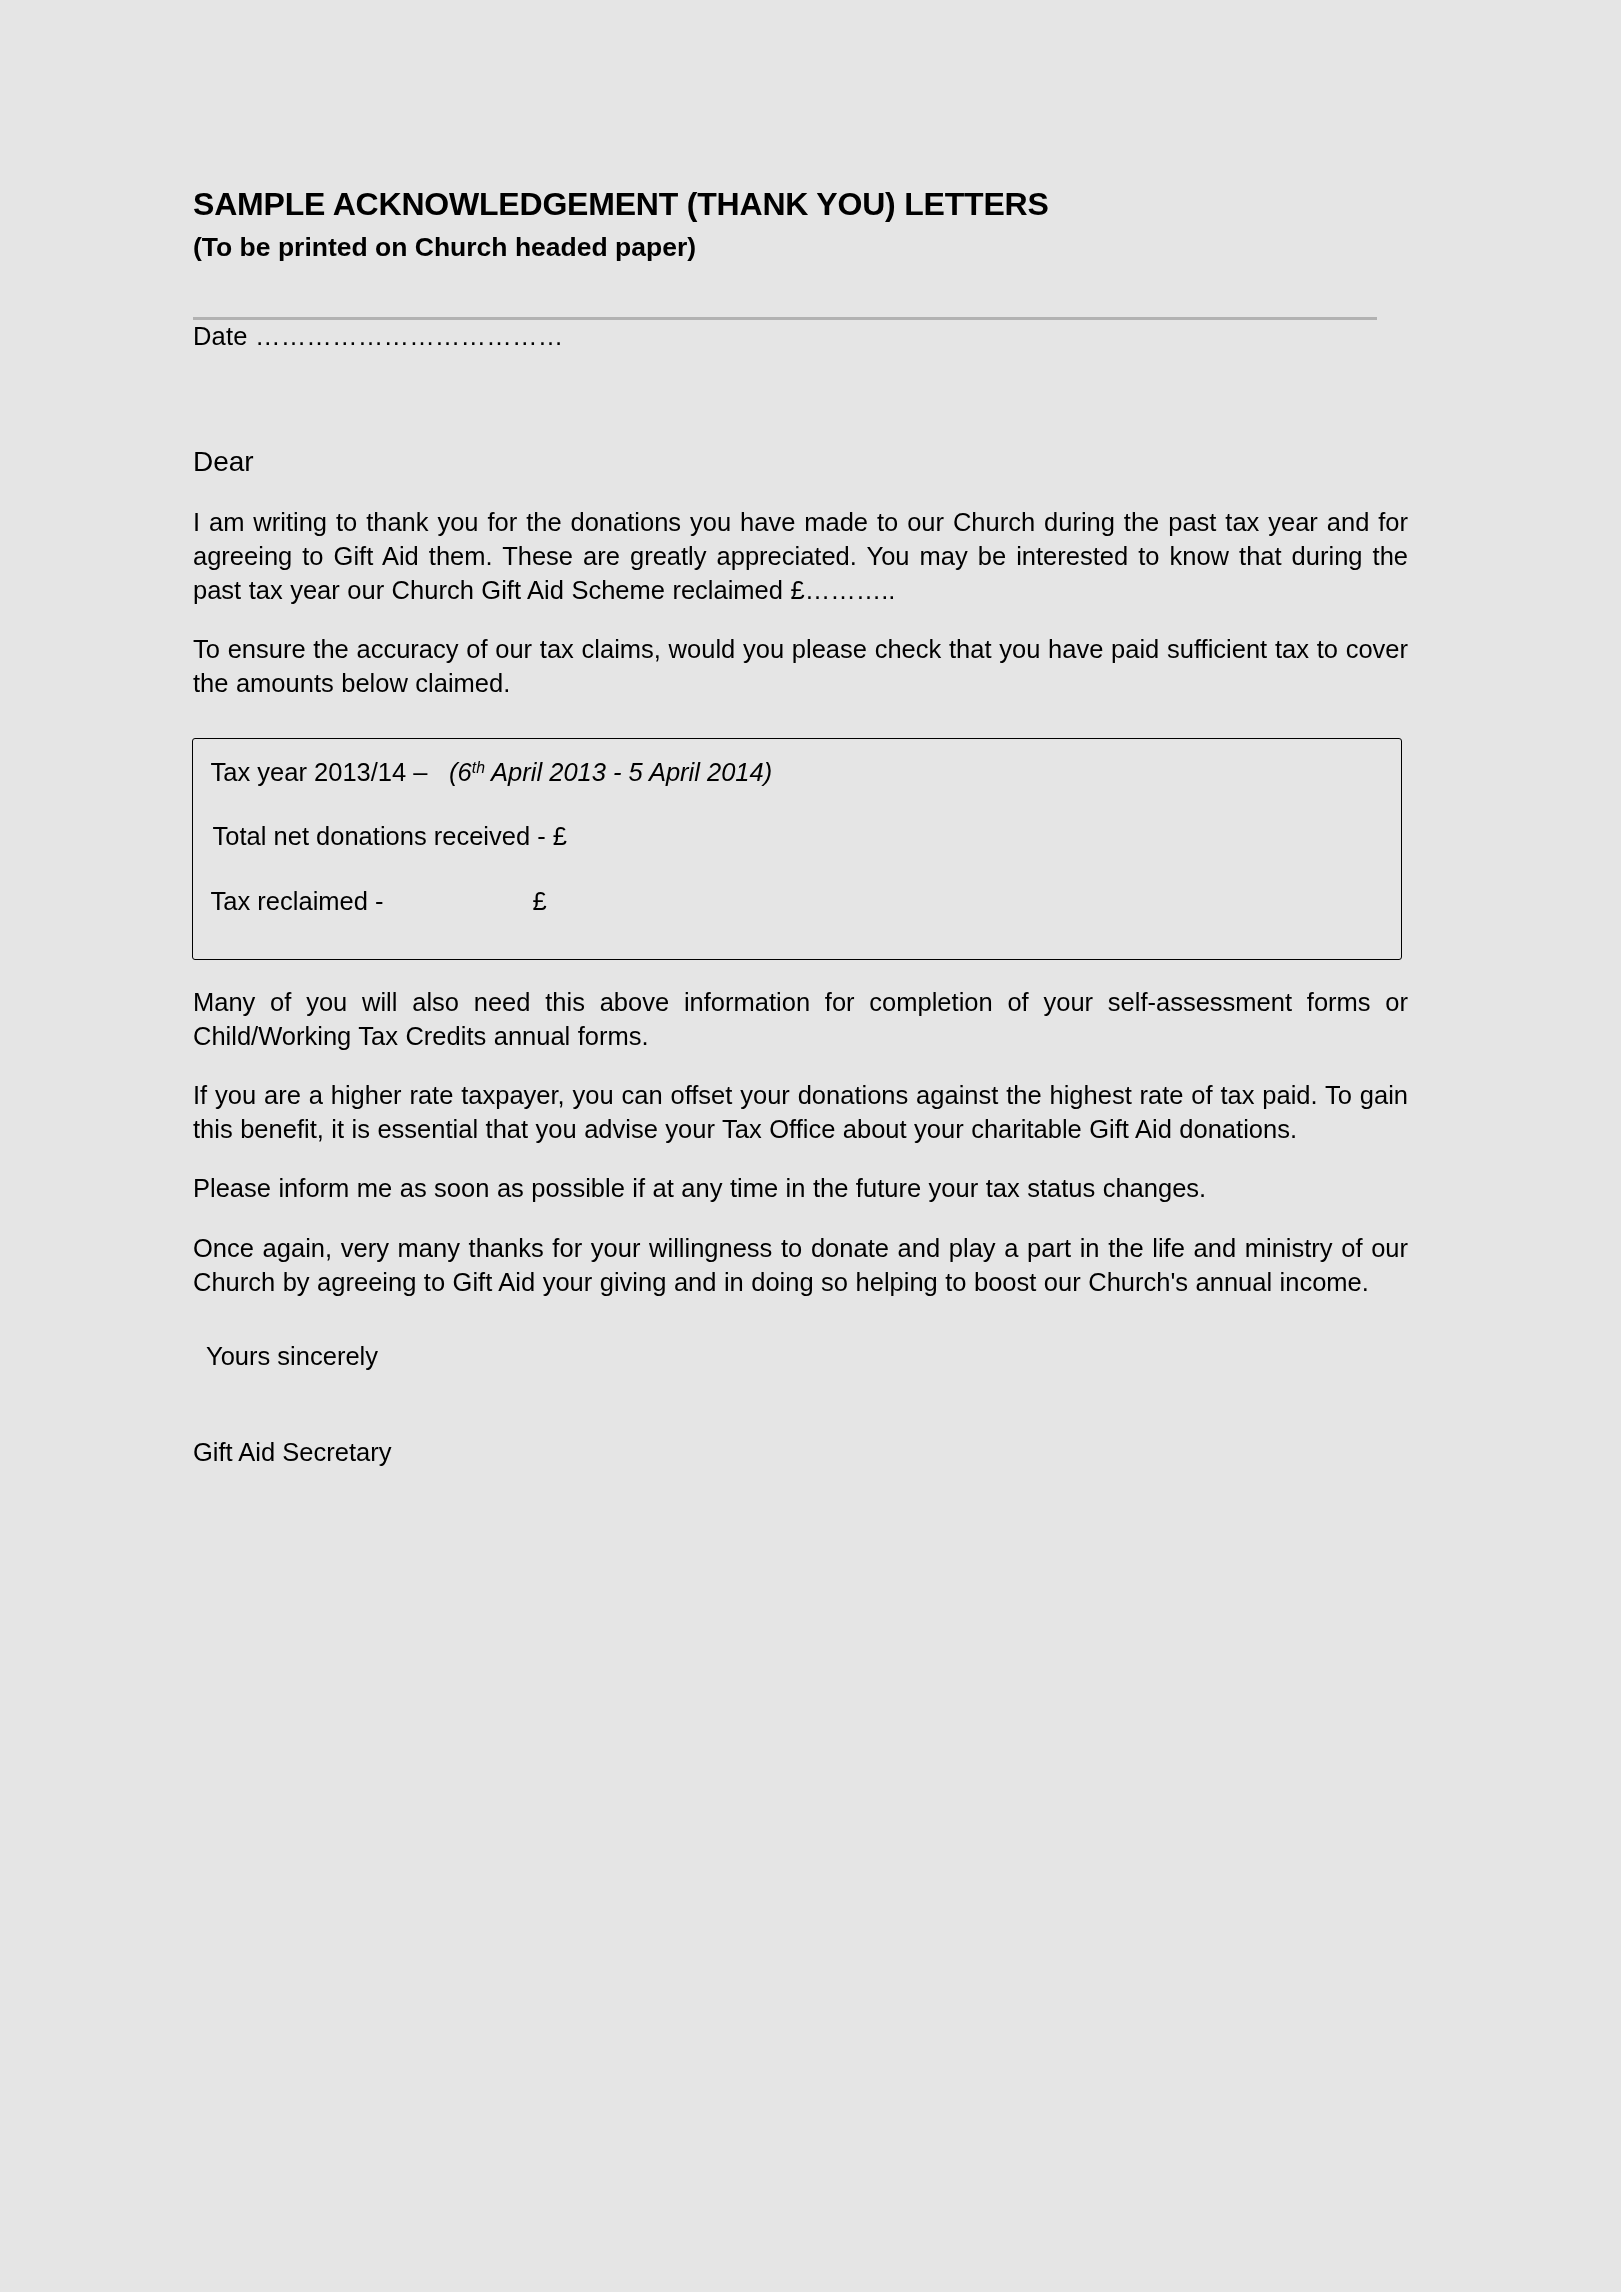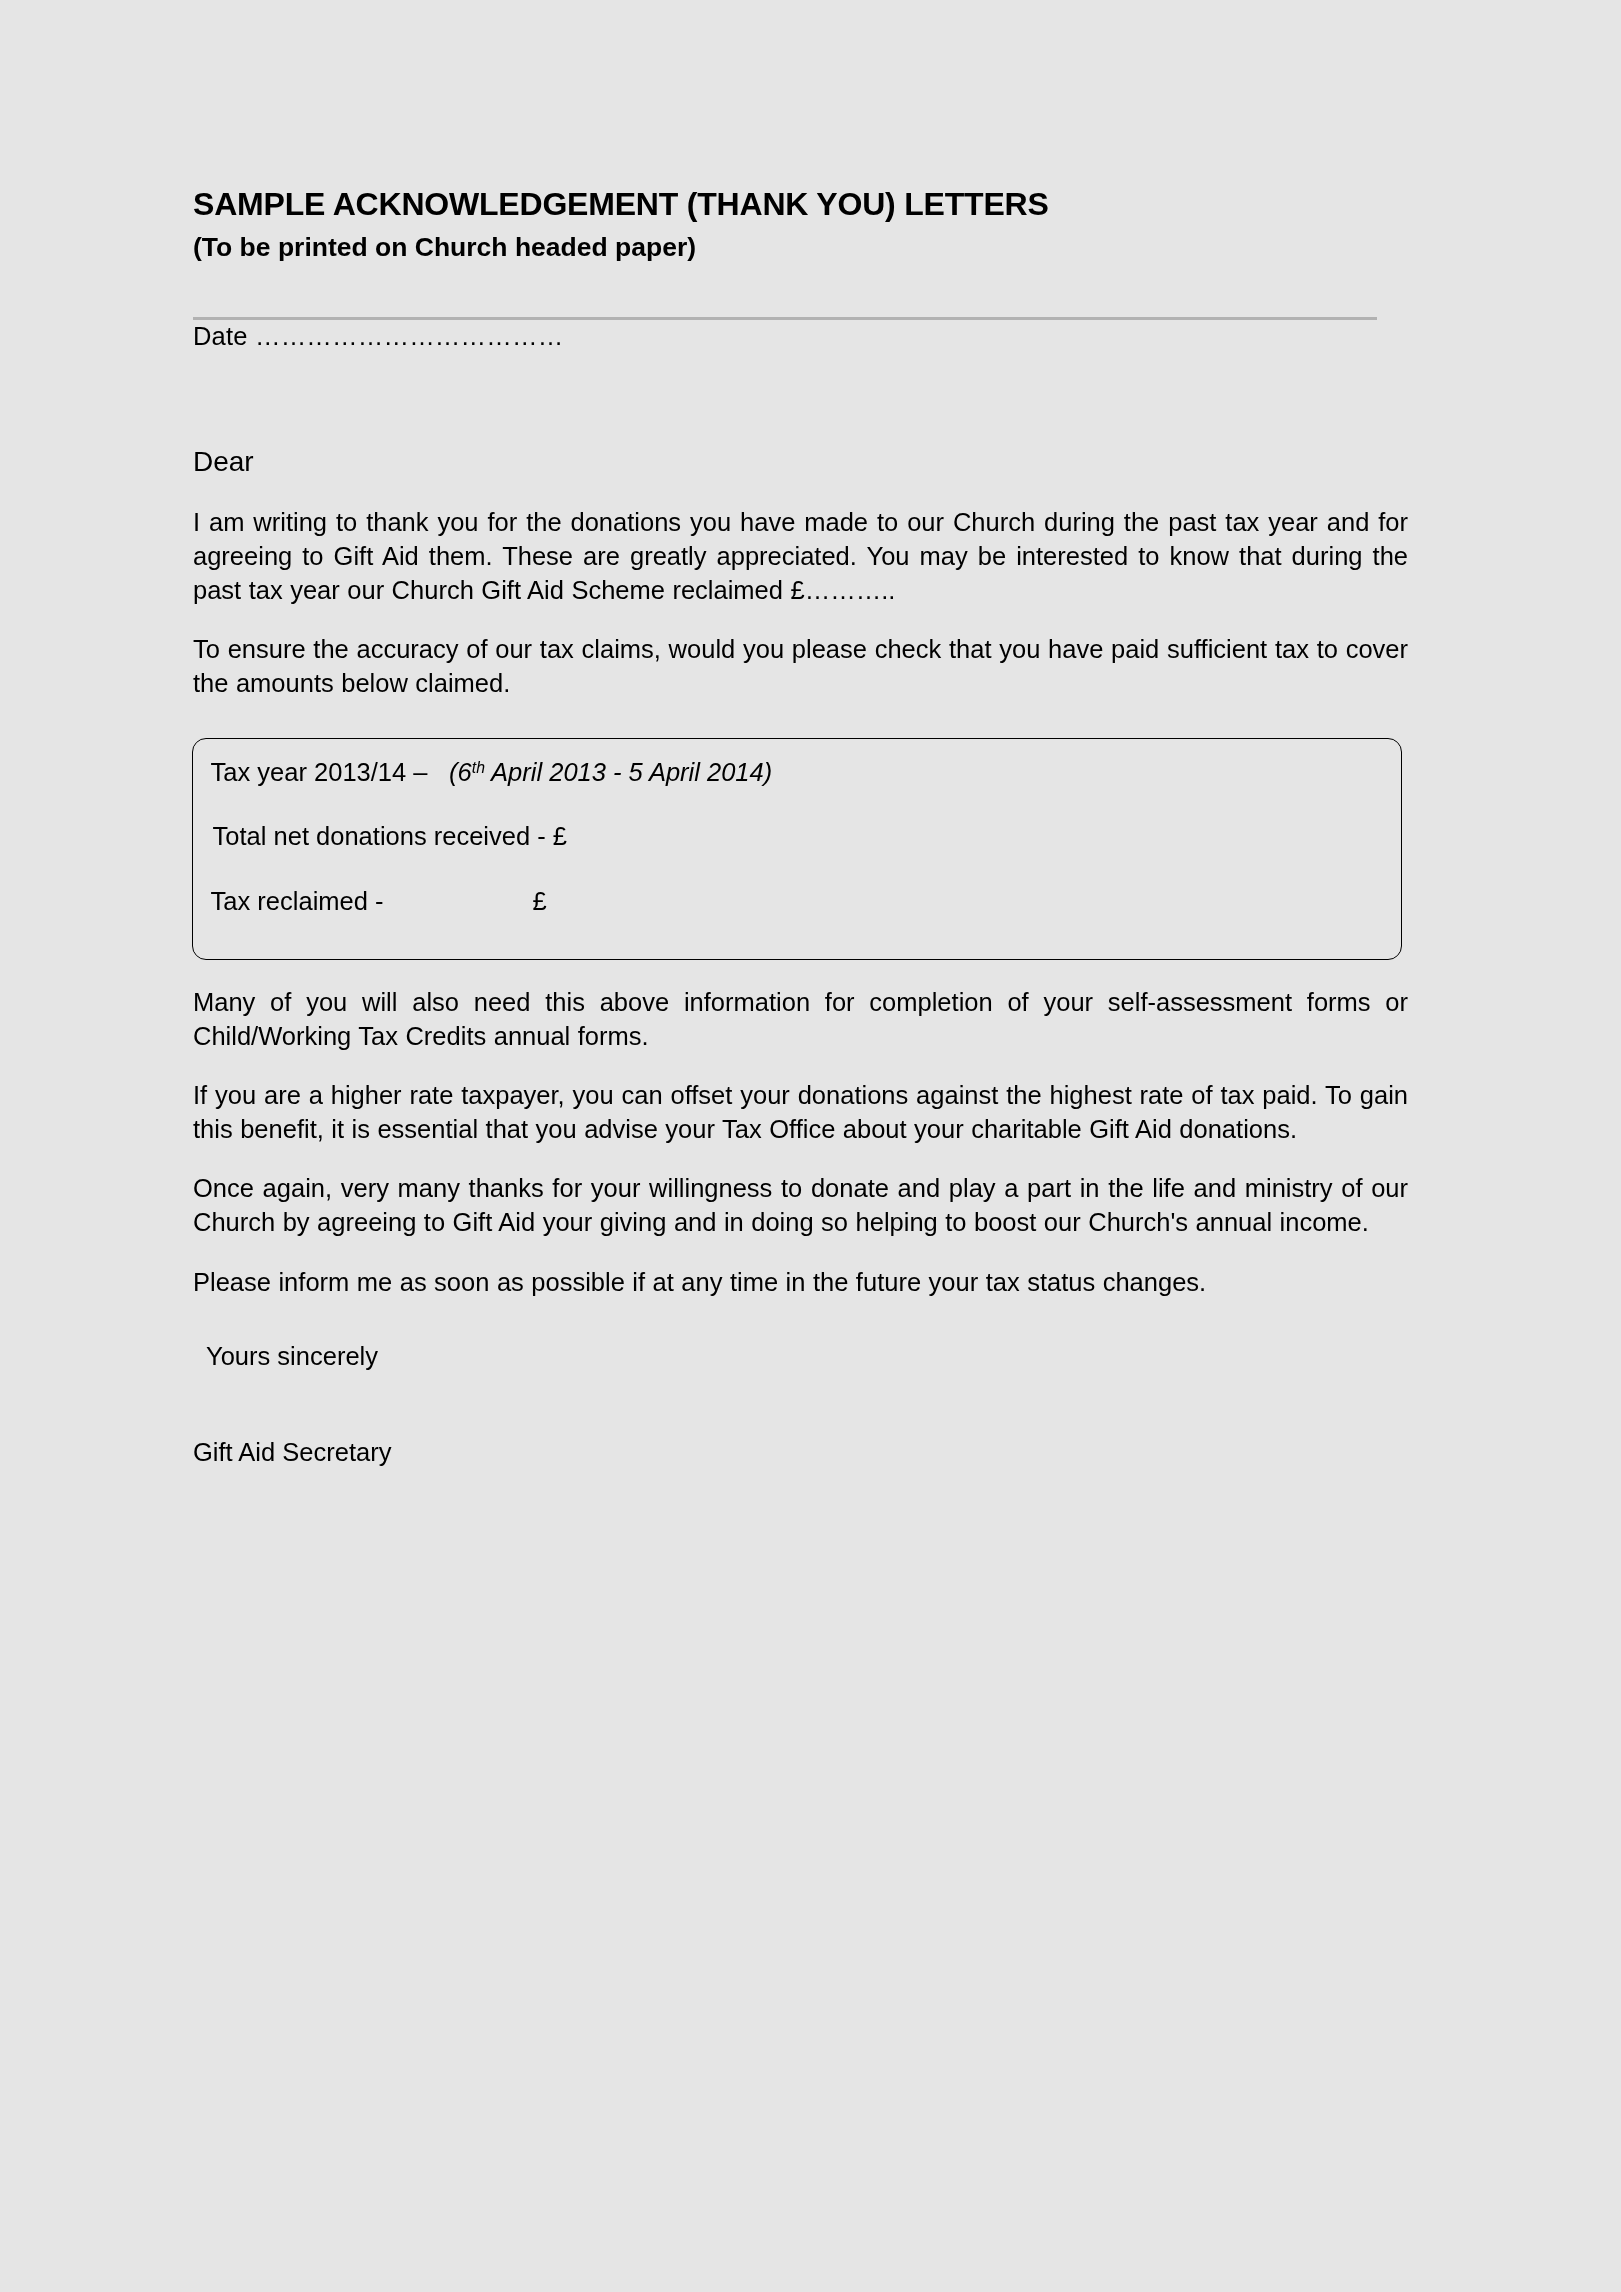--- a/index.html
+++ b/index.html
@@ -82,21 +82,21 @@
   }
 
   
   .summary-box {
     position: relative;
     margin-top: 37px;
     margin-left: -1px;
     width: 1210px;
     height: 222px;
     border: 1.6px solid #000000;
-    border-radius: 14px;
+    border-radius: 3px;
     box-sizing: border-box;
   }
   .box-line {
     position: absolute;
     left: 17.6px;
     font-size: 25.5px;
     line-height: 1.2;
     white-space: nowrap;
   }
   .box-line.l1 { top: 17.6px; }
@@ -165,23 +165,23 @@
         <div class="box-line l3">
           <span>Tax reclaimed -</span><span class="amount-gap"></span><span>£</span>
         </div>
 
       </div>
 
       <p class="para">Many of you will also need this above information for completion of your self-assessment forms or Child/Working Tax Credits annual forms.</p>
 
       <p class="para">If you are a higher rate taxpayer, you can offset your donations against the highest rate of tax paid.  To gain this benefit, it is essential that you advise your Tax Office about your charitable Gift Aid donations.</p>
 
+      <p class="para">Please inform me as soon as possible if at any time in the future your tax status changes.</p>
+
       <p class="para">Once again, very many thanks for your willingness to donate and play a part in the life and ministry of our Church by agreeing to Gift Aid your giving and in doing so helping to boost our Church's annual income.</p>
-
-      <p class="para">Please inform me as soon as possible if at any time in the future your tax status changes.</p>
 
       <p class="closing">Yours sincerely</p>
 
       <p class="signature">Gift Aid Secretary</p>
 
     </div>
   </div>
 </div>
 
 

